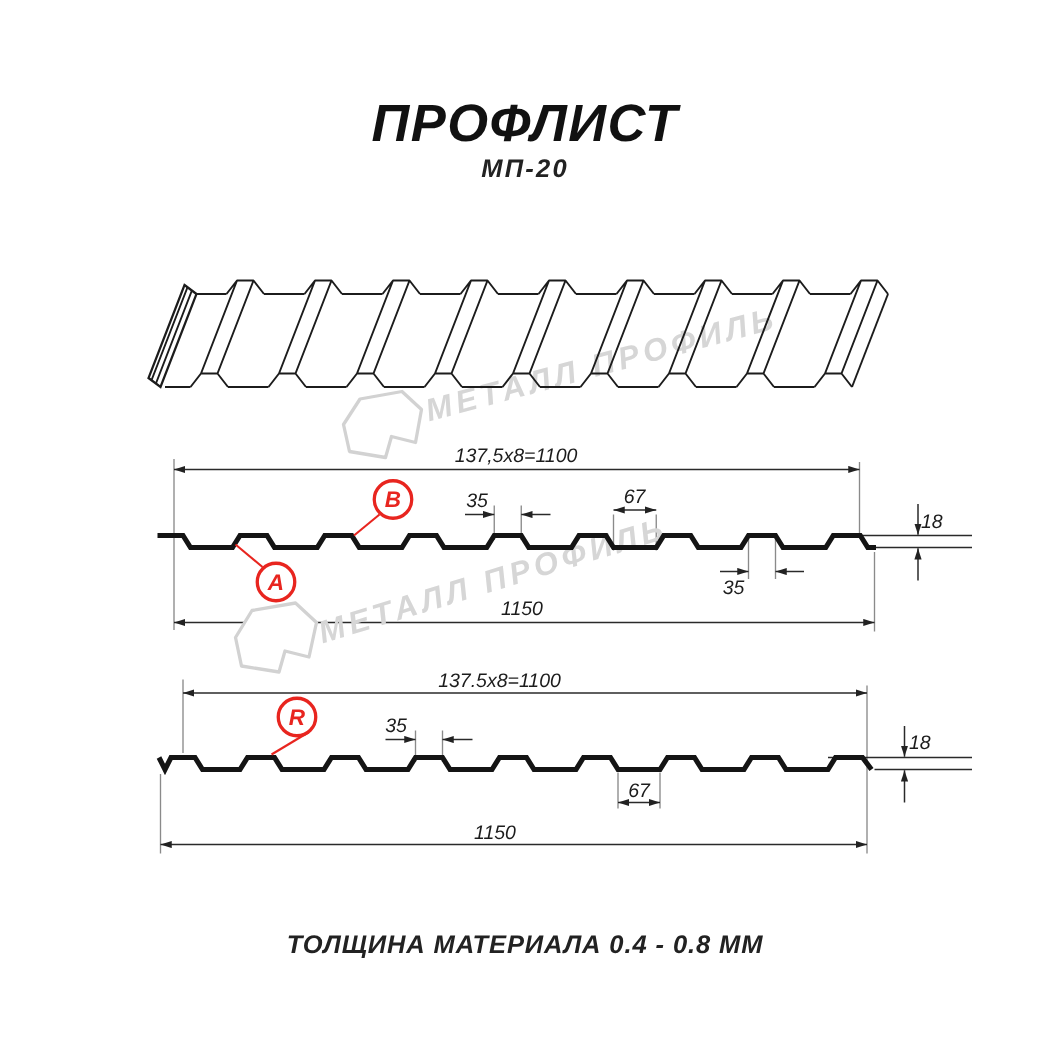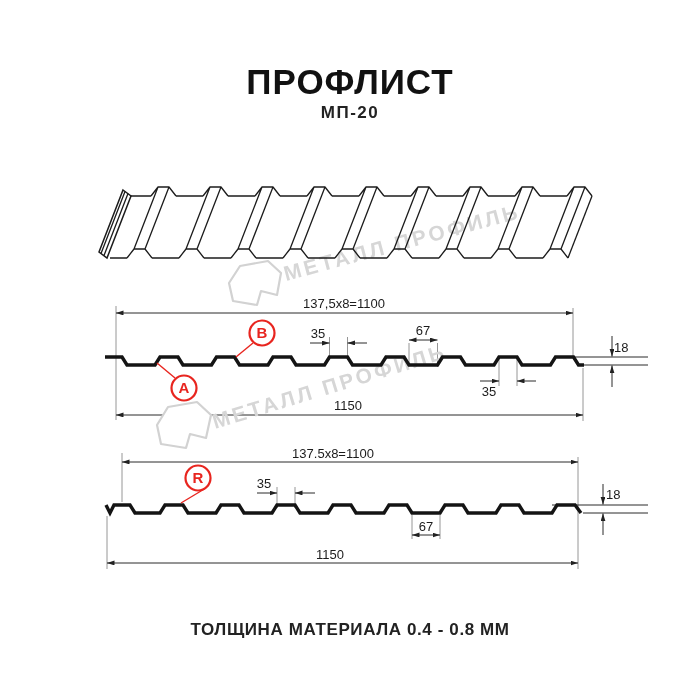--- a/index.html
+++ b/index.html
@@ -1,17 +1,17 @@
 <!DOCTYPE html>
 <html><head>
 <meta charset="utf-8">
 <style>
   html,body{margin:0;padding:0;background:#fff;}
   .page{position:relative;width:700px;height:700px;background:#ffffff;overflow:hidden;
-        font-family:"Liberation Sans", sans-serif;}
+        font-family:"Liberation Sans", sans-serif;font-style:italic;}
   svg{display:block}
   text{font-family:"Liberation Sans", sans-serif;}
   .title{font-size:35px;font-weight:bold;letter-spacing:1px;fill:#111;}
   .subtitle{font-size:17px;font-weight:bold;letter-spacing:1.5px;fill:#222;}
   .footer-note{font-size:17px;font-weight:bold;letter-spacing:.6px;fill:#222;}
   .dim{font-size:13px;fill:#1c1c1c;}
   .wm-text{font-size:21px;font-weight:bold;letter-spacing:3px;fill:#d6d6d6;}
   .wm-logo{fill:#ffffff;stroke:#d2d2d2;stroke-width:2.2;stroke-linejoin:round;}
   .thin{stroke:#2a2a2a;stroke-width:1;fill:none;}
   .ext{stroke:#8a8a8a;stroke-width:.9;fill:none;}

